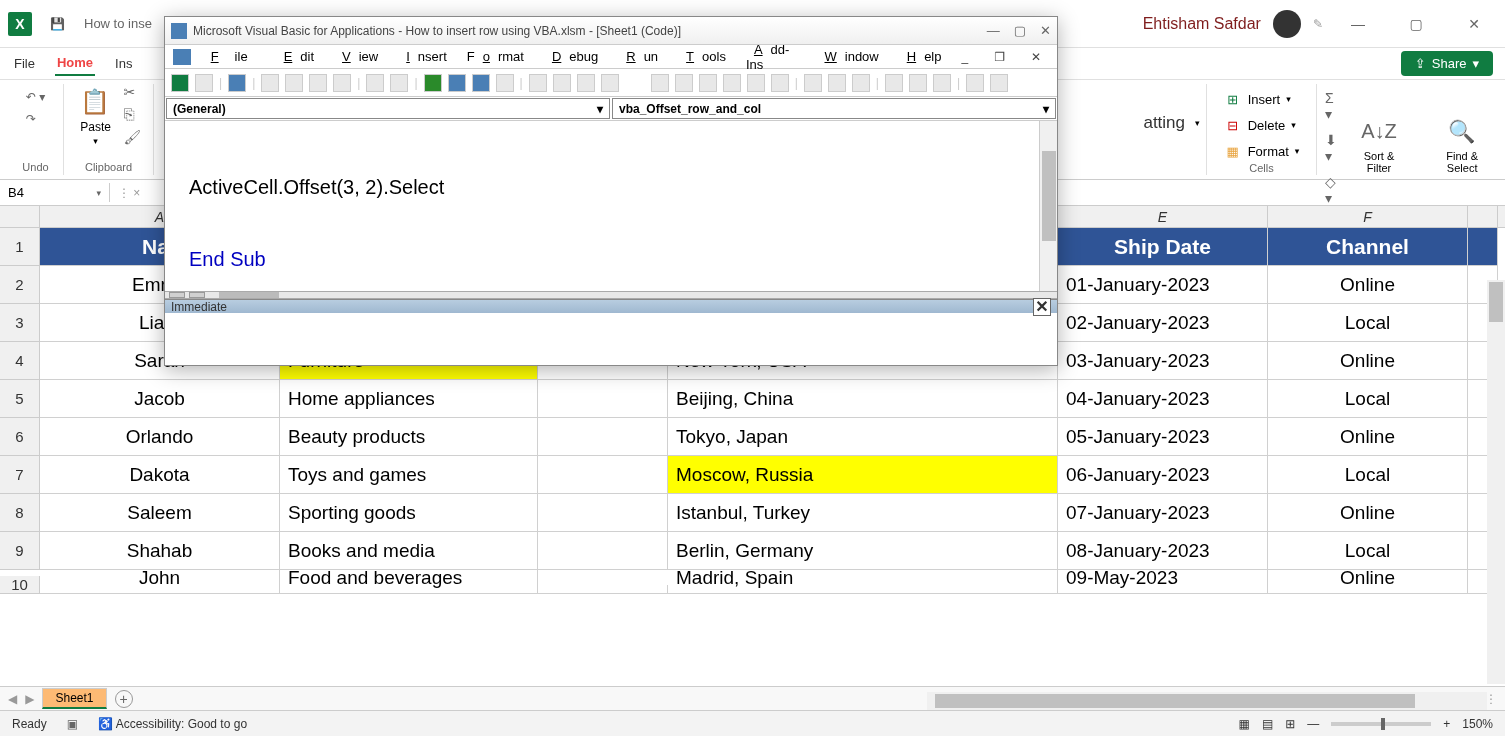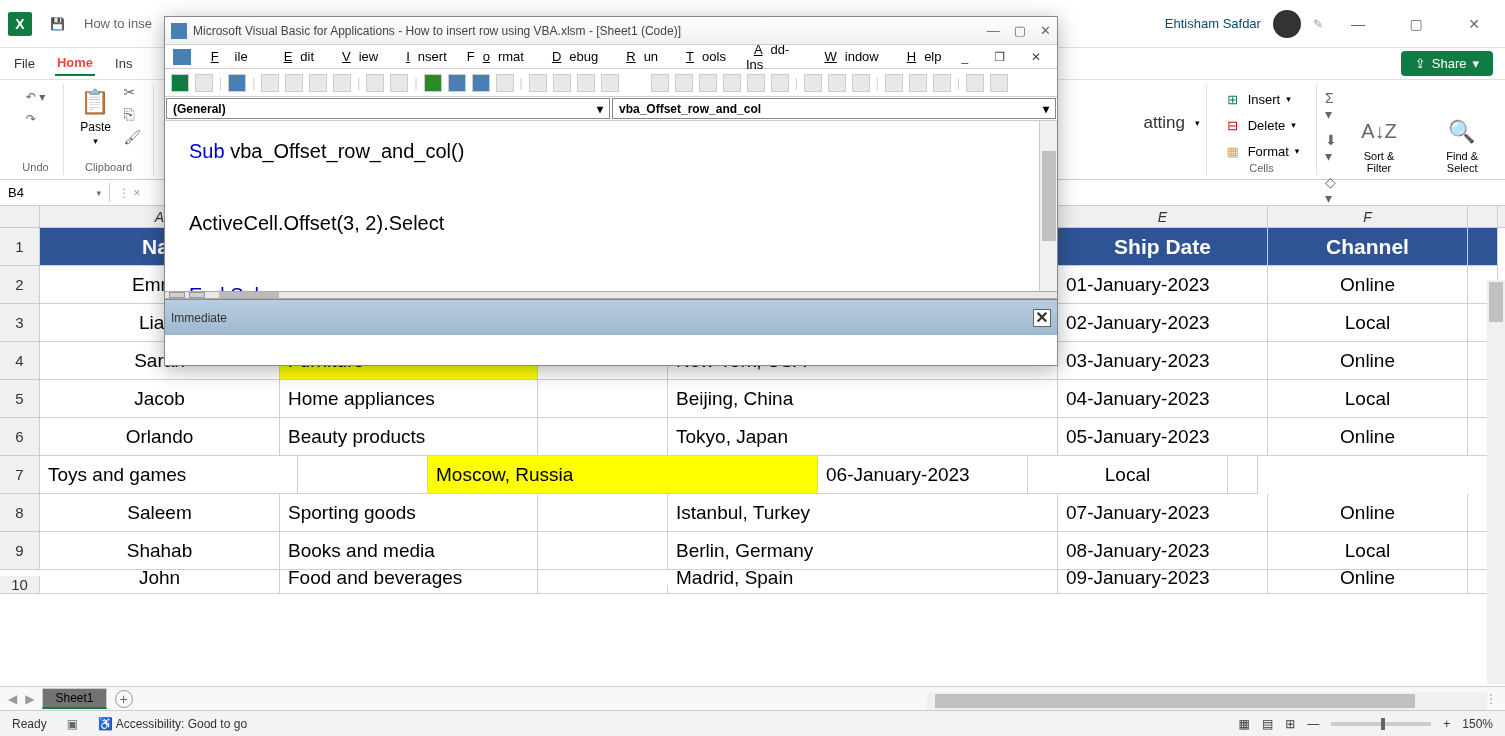--- a/index.html
+++ b/index.html
@@ -3,21 +3,21 @@
 <meta charset="utf-8">
 <style>
 *{margin:0;padding:0;box-sizing:border-box;font-family:"Segoe UI",Arial,sans-serif}
 body{background:#fff;width:1505px;height:736px;overflow:hidden;position:relative;font-size:12px}
 
 .excel-titlebar{height:48px;background:#fff;display:flex;align-items:center;padding:0 8px;border-bottom:1px solid #e0e0e0}
 .excel-icon{width:24px;height:24px;background:#107c41;color:#fff;display:flex;align-items:center;justify-content:center;font-weight:bold;font-size:14px;border-radius:2px;margin-right:16px}
 .save-icon{width:20px;height:20px;margin-right:16px;display:flex;align-items:center;justify-content:center;color:#666}
 .doc-title{color:#666;font-size:13px}
 .titlebar-right{margin-left:auto;display:flex;align-items:center;gap:12px}
-.user-name{color:#0c4a6e;font-size:13px}
+.user-name{color:#7f1d1d;font-size:16px}
 .avatar{width:28px;height:28px;border-radius:50%;background:#333}
 .win-btn{width:46px;height:32px;display:flex;align-items:center;justify-content:center;color:#666;font-size:14px}
 
 .ribbon-tabs{height:32px;display:flex;align-items:center;padding:0 12px;gap:18px;border-bottom:1px solid #e0e0e0}
 .tab{font-size:13px;color:#333;padding:4px 2px;cursor:pointer}
 .tab.active{font-weight:600;border-bottom:2px solid #107c41;color:#ef4444}
 .share-btn{margin-left:auto;background:#107c41;color:#fff;padding:5px 14px;border-radius:4px;font-size:13px;display:flex;align-items:center;gap:6px}
 
 .ribbon{height:100px;border-bottom:1px solid #ccc;display:flex;padding:4px 8px;background:#fff}
 .ribbon-group{display:flex;flex-direction:column;justify-content:space-between;padding:0 8px;border-right:1px solid #e0e0e0;align-items:center}
@@ -47,21 +47,21 @@
 .c-A{width:240px}
 .c-B{width:258px}
 .c-C{width:130px}
 .c-D{width:390px}
 .c-E{width:210px}
 .c-F{width:200px}
 .c-G{width:30px}
 
 .sheet-tabs{position:absolute;bottom:26px;left:0;right:0;height:24px;border-top:1px solid #ccc;display:flex;align-items:center;padding:0 8px;background:#f8f8f8;gap:8px}
 .sheet-nav{color:#999;font-size:12px}
-.sheet-tab{background:#737373;border:1px solid #ccc;border-bottom:2px solid #107c41;padding:2px 12px;font-size:12px}
+.sheet-tab{background:#fdba74;border:1px solid #ccc;border-bottom:2px solid #107c41;padding:2px 12px;font-size:12px}
 .add-sheet{width:18px;height:18px;border:1px solid #999;border-radius:50%;display:flex;align-items:center;justify-content:center;font-size:14px;color:#666}
 
 .statusbar{position:absolute;bottom:0;left:0;right:0;height:26px;background:#f3f3f3;border-top:1px solid #ccc;display:flex;align-items:center;padding:0 12px;font-size:12px;color:#333;gap:20px}
 .statusbar .right{margin-left:auto;display:flex;align-items:center;gap:12px}
 .zoom-slider{width:100px;height:4px;background:#ccc;position:relative}
 .zoom-slider::after{content:"";position:absolute;left:50%;top:-4px;width:4px;height:12px;background:#666}
 
 .vba-window{position:absolute;left:164px;top:16px;width:894px;height:350px;background:#fff;border:1px solid #888;box-shadow:0 4px 20px rgba(0,0,0,0.3);z-index:10}
 .vba-title{height:28px;background:linear-gradient(#fff,#f0f0f0);display:flex;align-items:center;padding:0 6px;font-size:12px;color:#444;border-bottom:1px solid #ccc}
 .vba-title-icon{width:16px;height:16px;margin-right:6px;background:#4a7fb5;display:inline-block}
@@ -73,21 +73,21 @@
 .vba-toolbar{height:28px;border-bottom:1px solid #ccc;display:flex;align-items:center;padding:0 6px;gap:6px}
 .vba-tool{width:18px;height:18px;background:#e8e8e8;border:1px solid #ccc}
 .vba-dropdowns{height:24px;display:flex;border-bottom:1px solid #ccc}
 .vba-dd{flex:1;border:1px solid #888;margin:1px;padding:4px 6px;font-size:12px;font-weight:bold;display:flex;align-items:center;justify-content:space-between;background:#fff}
 .vba-code{padding:12px 24px;font-family:Consolas,monospace;font-size:20px;line-height:1.8;height:170px;overflow:hidden;position:relative}
 .kw{color:#0000c0}
 .vba-scroll{position:absolute;right:0;top:104px;width:18px;height:170px;background:#f0f0f0;border-left:1px solid #ccc}
 .vba-scroll-thumb{width:14px;height:90px;background:#c0c0c0;margin:30px auto 0}
 .vba-splitter{height:8px;background:#e8e8e8;border-top:1px solid #aaa;border-bottom:1px solid #aaa;display:flex;align-items:center;padding-left:4px;gap:4px}
 .split-box{width:16px;height:6px;background:#d0d0d0;border:1px solid #999}
-.immediate{height:36px;background:linear-gradient(#b8cde0,#9fb8d0);border-top:1px solid #888;display:flex;align-items:center;padding:0 6px;font-size:12px;color:#333}
+.immediate{height:14px;background:linear-gradient(#b8cde0,#9fb8d0);border-top:1px solid #888;display:flex;align-items:center;padding:0 6px;font-size:12px;color:#333}
 .immediate-close{margin-left:auto;font-weight:bold;font-size:16px;background:#fff;border:1px solid #666;width:18px;height:18px;display:flex;align-items:center;justify-content:center}
 
 .vscroll{position:absolute;right:0;top:280px;width:18px;height:404px;background:#f0f0f0}
 .vscroll-thumb{width:14px;height:40px;background:#c0c0c0;margin:2px auto}
 .hscroll{position:absolute;bottom:26px;right:18px;height:18px;width:560px;background:#f0f0f0}
 .hscroll-thumb{height:14px;width:480px;background:#c0c0c0;margin:2px 0 0 8px}
 .collapse-ribbon{position:absolute;right:8px;top:200px;color:#666;font-size:14px}
 </style>
 </head>
 <body>
@@ -265,20 +265,21 @@
         <div class="cell c-A center">Orlando</div>
         <div class="cell c-B">Beauty products</div>
         <div class="cell c-C"></div>
         <div class="cell c-D">Tokyo, Japan</div>
         <div class="cell c-E">05-January-2023</div>
         <div class="cell c-F center">Online</div>
         <div class="cell c-G"></div>
       </div>
       <div class="row">
         <div class="row-h">7</div>
+        <div class="cell c-A center">Dakota</div>
         <div class="cell c-B">Toys and games</div>
         <div class="cell c-C"></div>
         <div class="cell c-D highlight">Moscow, Russia</div>
         <div class="cell c-E">06-January-2023</div>
         <div class="cell c-F center">Local</div>
         <div class="cell c-G"></div>
       </div>
       <div class="row">
         <div class="row-h">8</div>
         <div class="cell c-A center">Saleem</div>
@@ -298,21 +299,21 @@
         <div class="cell c-E">08-January-2023</div>
         <div class="cell c-F center">Local</div>
         <div class="cell c-G"></div>
       </div>
       <div class="row" style="height: 24px; align-items: flex-end;">
         <div class="row-h">10</div>
         <div class="cell c-A center">John</div>
         <div class="cell c-B">Food and beverages</div>
         <div class="cell c-C"></div>
         <div class="cell c-D">Madrid, Spain</div>
-        <div class="cell c-E">09-January-2023</div>
+        <div class="cell c-E">09-May-2023</div>
         <div class="cell c-F center">Online</div>
         <div class="cell c-G"></div>
       </div>
     </div>
 </div>
 
 <div class="vscroll">
     <div class="vscroll-thumb"></div>
   </div>
 
@@ -421,21 +422,20 @@
     <div class="vba-dd">
       <span>(General)</span>
         <span>▾</span>
     </div>
     <div class="vba-dd">
       <span>vba_Offset_row_and_col</span>
         <span>▾</span>
     </div>
   </div>
   <div class="vba-code">
-    <div><span class="kw">Sub </span><span>vba_Offset_row_and_col()</span></div>
     <div>&nbsp;</div>
     <div>ActiveCell.Offset(3, 2).Select</div>
     <div>&nbsp;</div>
     <div class="kw">End Sub</div>
   </div>
   <div class="vba-scroll">
       <div class="vba-scroll-thumb"></div>
     </div>
   <div class="vba-splitter">
     <span class="split-box"></span>

